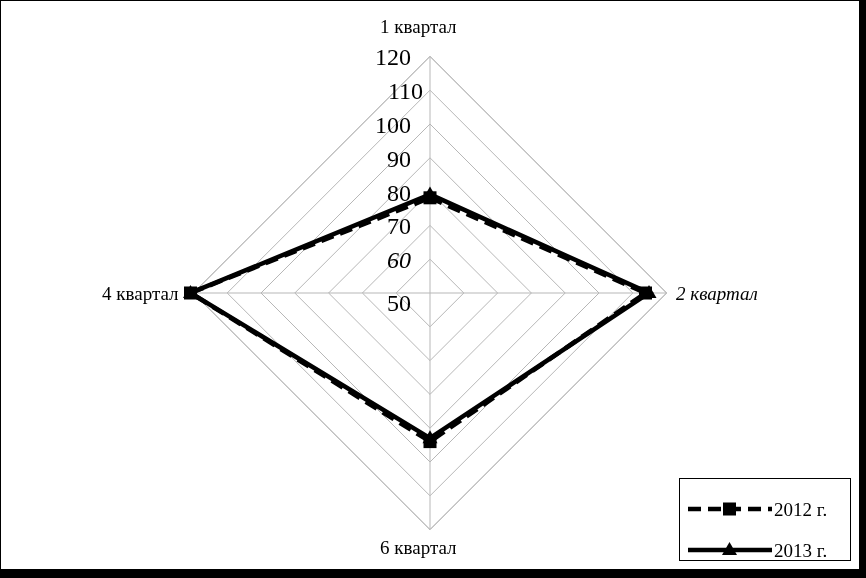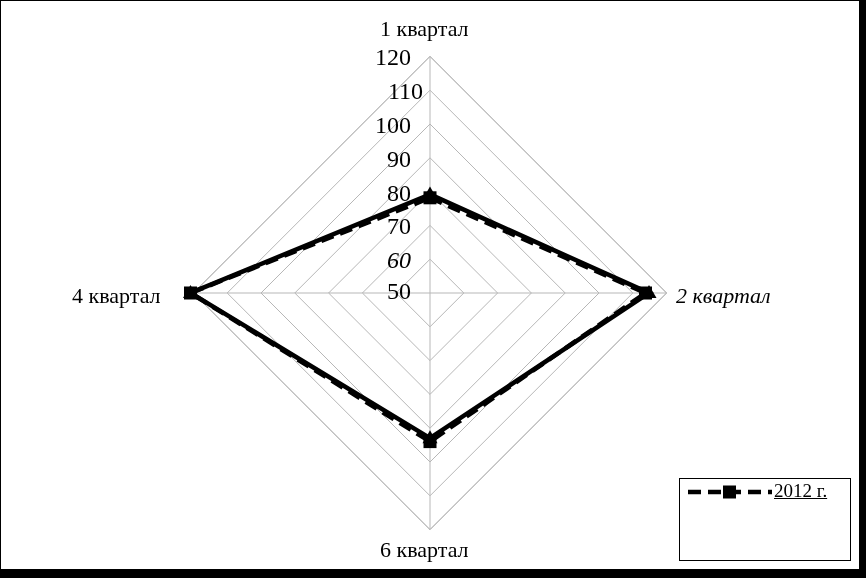--- a/index.html
+++ b/index.html
@@ -38,21 +38,21 @@
     height: 578px;
   }
   svg.radar {
     position: absolute;
     left: 0;
     top: 0;
   }
   .axis-label {
     position: absolute;
     font-family: "Liberation Serif", serif;
-    font-size: 22px;
+    font-size: 19px;
     color: #000;
     white-space: nowrap;
   }
   .tick-label {
     position: absolute;
     font-family: "Liberation Serif", serif;
     font-size: 24px;
     color: #000;
     white-space: nowrap;
     text-align: right;
@@ -67,22 +67,21 @@
     box-sizing: border-box;
     border: 1px solid #000;
     background: #ffffff;
   }
   .legend-row {
     position: absolute;
     left: 0;
     width: 100%;
     height: 41px;
     display: flex;
-    align-items: flex-start;
-    text-decoration: underline;
+    align-items: flex-end;
   }
   .legend-row.r0 { top: 1px; }
   .legend-row.r1 { top: 42px; }
   .legend-sample {
     width: 88px;
     height: 24px;
     margin-left: 6px;
     position: relative;
     flex: 0 0 auto;
   }
@@ -139,40 +138,49 @@
       </g>
 
       <g fill="#000000">
         <polygon points="430,186.4 437.5,199.4 422.5,199.4"></polygon>
         <polygon points="649.0,285.0 656.5,298.0 641.5,298.0"></polygon>
         <polygon points="430,430.2 437.5,443.2 422.5,443.2"></polygon>
         <polygon points="190.5,285.0 198.0,298.0 183.0,298.0"></polygon>
       </g>
     </svg>
 
-    <div class="tick-label" style="left:383px; top:278px; width:28px;">50</div>
+    <div class="tick-label" style="left:383px; top:290px; width:28px;">50</div>
     <div class="tick-label" style="left:383px; top:247px; width:28px;font-style:italic;">60</div>
     <div class="tick-label" style="left:383px; top:213px; width:28px;">70</div>
     <div class="tick-label" style="left:383px; top:180px; width:28px;">80</div>
     <div class="tick-label" style="left:383px; top:146px; width:28px;">90</div>
     <div class="tick-label" style="left:374px; top:112px; width:37px;">100</div>
     <div class="tick-label" style="left:386px; top:78px; width:37px;">110</div>
     <div class="tick-label" style="left:374px; top:44px; width:37px;">120</div>
 
     <div class="axis-label" style="left:380px; top:16px;">1 квартал</div>
     <div class="axis-label" style="left:676px; top:283px;font-style:italic;">2 квартал</div>
     <div class="axis-label" style="left:380px; top:537px;">6 квартал</div>
-    <div class="axis-label" style="left:72px; top:283px;font-family:Liberation Serif, serif;">4 квартал</div>
+    <div class="axis-label" style="left:102px; top:283px;font-family:Liberation Serif, serif;">4 квартал</div>
   </div>
 
   <div id="legend">
     <div class="legend-row r0">
       <div class="legend-sample">
         <svg width="88" height="24" viewBox="0 0 88 24">
           <line x1="2" y1="12" x2="86" y2="12" stroke="#000" stroke-width="4.5" stroke-dasharray="13 7"></line>
           <rect x="37" y="5.5" width="13" height="13" fill="#000"></rect>
         </svg>
       </div>
       <span class="legend-text">2012 г.</span>
     </div>
+    <div class="legend-row r1">
+      <div class="legend-sample">
+        <svg width="88" height="24" viewBox="0 0 88 24">
+          <line x1="2" y1="12" x2="86" y2="12" stroke="#000" stroke-width="4.5"></line>
+          <polygon points="43.5,4 51,17 36,17" fill="#000"></polygon>
+        </svg>
+      </div>
+      <span class="legend-text">2013 г.</span>
+    </div>
   </div>
 
 </div>
 
 </body></html>

